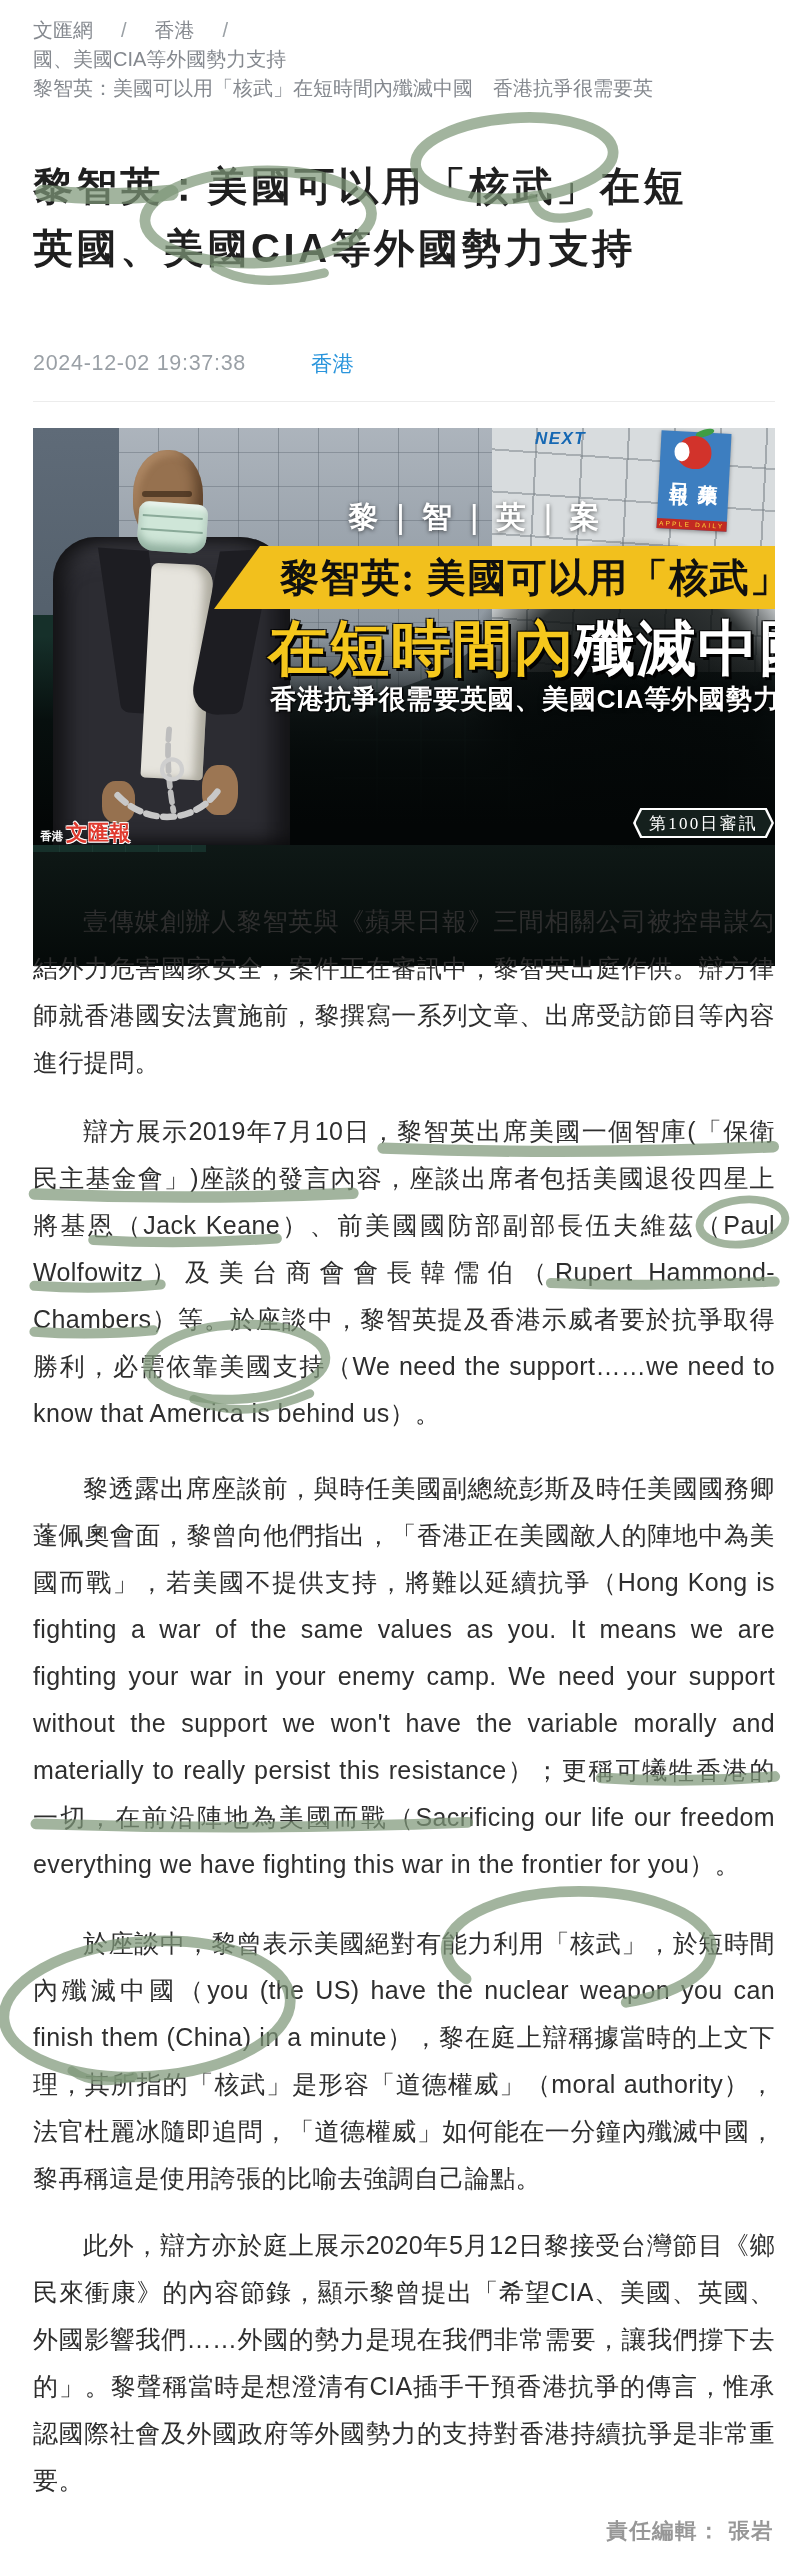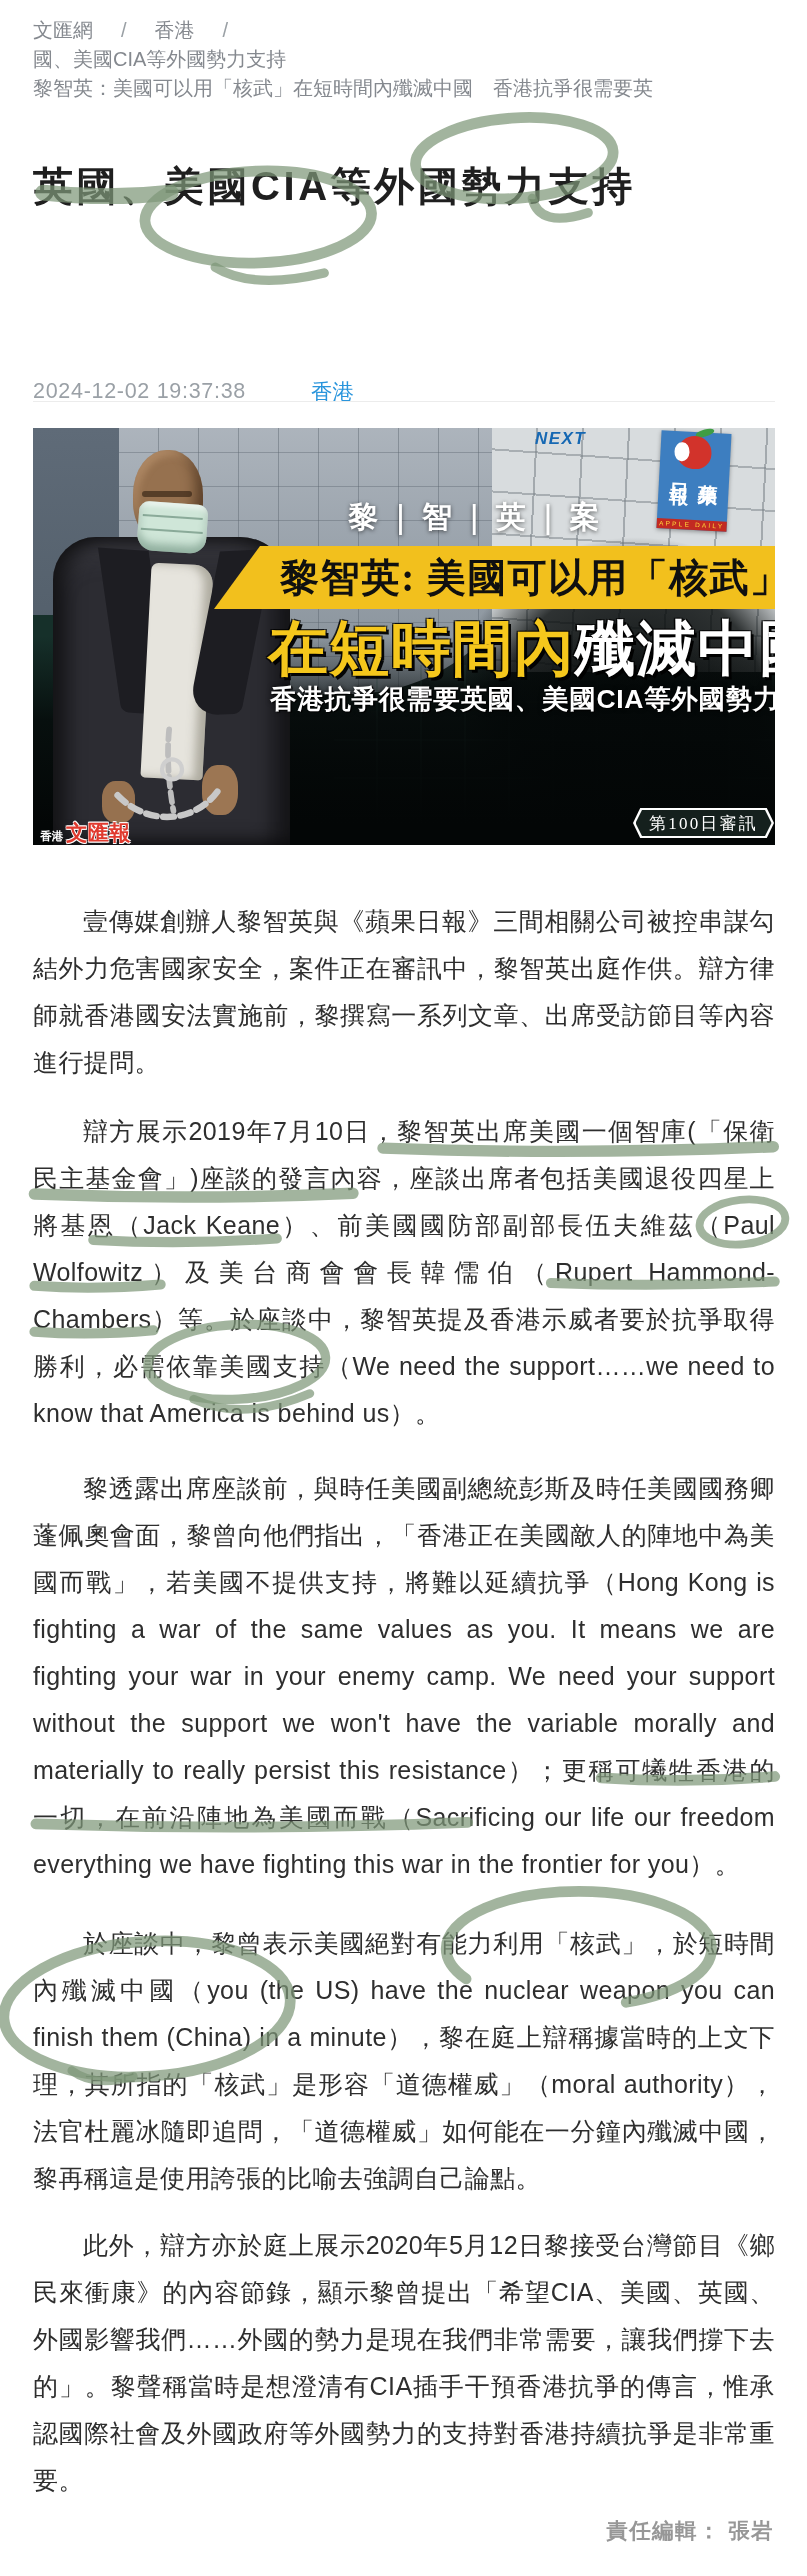--- a/index.html
+++ b/index.html
@@ -11,28 +11,28 @@
   .bc-row1{display:flex;gap:28px;align-items:center;}
   .bc-link{color:#85898f;text-decoration:none;cursor:pointer;}
   .bc-sep{color:#9aa0a5;}
 
   
   .headline{position:absolute;left:33px;top:128px;width:761px;color:#1f1f1f;font-weight:700;
             font-size:40px;line-height:62px;letter-spacing:3.6px;}
   .headline div{white-space:nowrap;}
 
   
-  .meta{position:absolute;left:33px;top:349px;display:flex;align-items:center;gap:65px;font-size:21.5px;margin-top:28px;}
+  .meta{position:absolute;left:33px;top:349px;display:flex;align-items:center;gap:65px;font-size:21.5px;}
   .meta .date{color:#9aa0a6;letter-spacing:0.7px;}
   .meta .tag{color:#2a95dc;cursor:pointer;}
 
   .divider{position:absolute;left:33px;top:401px;width:742px;height:1.4px;background:#ececec;}
 
   
-  .hero{position:absolute;left:33px;top:428px;width:742px;height:417px;overflow:hidden;
+  .hero{position:absolute;left:33px;top:428px;width:742px;height:538px;overflow:hidden;
         background:linear-gradient(180deg,#79828e 0%,#6d7783 20%,#4a555a 42%,#15221f 62%,#050a09 100%);}
   .hero .sky{position:absolute;left:0;top:0;width:194px;height:301px;
         background:linear-gradient(180deg,#5f6b78 0%,#55616d 60%,#3c4850 100%);}
   .hero .bld-curve{position:absolute;left:86px;top:-43px;width:431px;height:309px;z-index:1;
         background:linear-gradient(180deg,#b3bac2 0%,#99a2ab 55%,#848e96 100%);
         border-radius:0 0 46% 14% / 0 0 70% 26%;}
   .hero .bld-curve:after{content:"";position:absolute;inset:0;border-radius:inherit;
         background:repeating-linear-gradient(90deg,transparent 0 39px,rgba(90,100,110,.45) 39px 40px),
                    repeating-linear-gradient(180deg,transparent 0 33px,rgba(90,100,110,.4) 33px 34px);}
   .hero .bld-right{position:absolute;left:459px;top:0;width:283px;height:244px;z-index:1;
@@ -141,20 +141,21 @@
       <span class="bc-link">香港</span>
       <span class="bc-sep">/</span>
     </div>
     <div>
       <div>國、美國CIA等外國勢力支持</div>
       <div>黎智英：美國可以用「核武」在短時間內殲滅中國　香港抗爭很需要英</div>
     </div>
   </nav>
 
   <h1 class="headline">
+    <div>黎智英：美國可以用「核武」在短</div>
     <div>英國、美國CIA等外國勢力支持</div>
   </h1>
 
   <div class="meta">
     <span class="date">2024-12-02 19:37:38</span>
     <span class="tag">香港</span>
   </div>
 
   <div class="divider"></div>
 

